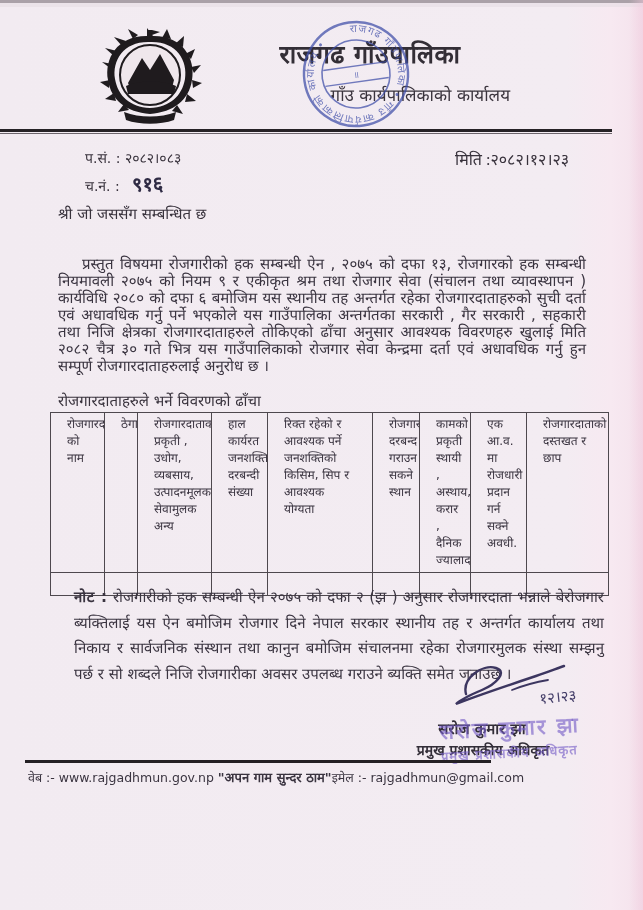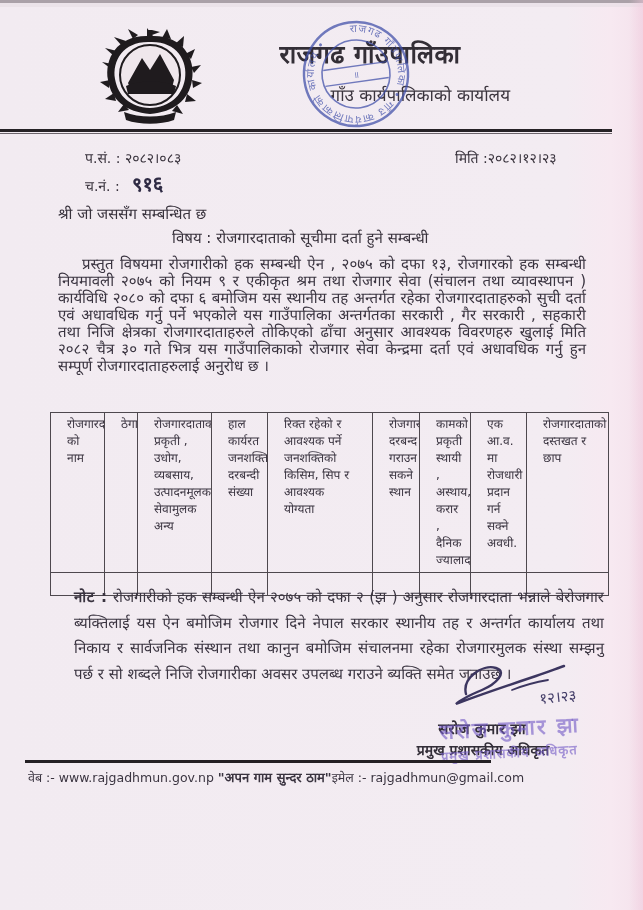--- a/index.html
+++ b/index.html
@@ -21,21 +21,21 @@
   .muni-name{font-size:25px;font-weight:bold;letter-spacing:.5px;color:#332e36;}
   .office-name{font-size:17px;margin-top:13px;color:#3a343d;text-align:right;}
   .addr-line{font-size:11px;margin-top:2px;color:#453f48;}
   .prov-line{font-size:11px;margin-top:1px;color:#453f48;}
   .hdr-stamp{position:absolute;left:300px;top:18px;width:112px;height:112px;opacity:.72;transform:rotate(-8deg);}
   .divider{position:absolute;left:0;top:129px;width:612px;height:3px;background:#262226;}
   .divider2{position:absolute;left:0;top:133px;width:612px;height:1px;background:#6d666d;}
 
   
   .ref-row{position:absolute;left:85px;top:148px;font-size:14px;}
-  .date-row{position:absolute;left:455px;top:148px;font-size:14px;}
+  .date-row{position:absolute;left:455px;top:148px;font-size:16px;font-family:Liberation Serif, serif;}
   .chalani-row{position:absolute;left:85px;top:170px;font-size:14px;}
   .handwritten{font-family:"DejaVu Serif","Liberation Serif",serif;font-size:20px;font-weight:bold;color:#2f2b44;transform:rotate(-2deg);display:inline-block;margin-left:8px;}
 
   .addressee{position:absolute;left:58px;top:203px;font-size:15px;}
   .subject{position:absolute;left:172px;top:227px;font-size:15px;font-weight:500;}
 
   .body-par{
     position:absolute;left:58px;top:256px;width:528px;
     font-size:15px;line-height:17px;text-align:justify;
     text-indent:24px;color:#3a3440;
@@ -156,24 +156,24 @@
   </div>
   <div class="date-row">
     <span>मिति :</span><span>२०८२।१२।२३</span>
   </div>
   <div class="chalani-row">
     <span>च.नं. :</span>
     <span class="handwritten">९१६</span>
   </div>
 
   <div class="addressee">श्री जो जससँग सम्बन्धित छ</div>
-  <div class="subject">विषय : रोजगारदाताको सूचीमा दर्ता  हुने सम्बन्धी</div>
 
   <div class="body-par">प्रस्तुत विषयमा रोजगारीको हक सम्बन्धी ऐन , २०७५ को दफा १३, रोजगारको हक सम्बन्धी नियमावली २०७५ को नियम ९ र एकीकृत श्रम तथा रोजगार सेवा (संचालन तथा व्यावस्थापन ) कार्यविधि २०८० को दफा ६ बमोजिम यस स्थानीय तह अन्तर्गत रहेका रोजगारदाताहरुको सुची दर्ता एवं अधावधिक गर्नु पर्ने भएकोले यस गाउँपालिका अन्तर्गतका सरकारी , गैर सरकारी , सहकारी तथा निजि क्षेत्रका रोजगारदाताहरुले तोकिएको ढाँचा अनुसार आवश्यक विवरणहरु खुलाई मिति २०८२ चैत्र ३० गते भित्र यस गाउँपालिकाको रोजगार सेवा केन्द्रमा दर्ता एवं अधावधिक गर्नु हुन सम्पूर्ण रोजगारदाताहरुलाई अनुरोध छ ।</div>
 
+  <div class="table-caption">रोजगारदाताहरुले  भर्ने विवरणको ढाँचा</div>
 
   <table class="fmt">
     <colgroup>
       <col style="width:54px">
         <col style="width:33px">
         <col style="width:74px">
       <col style="width:56px">
         <col style="width:105px">
         <col style="width:47px">
       <col style="width:51px">

